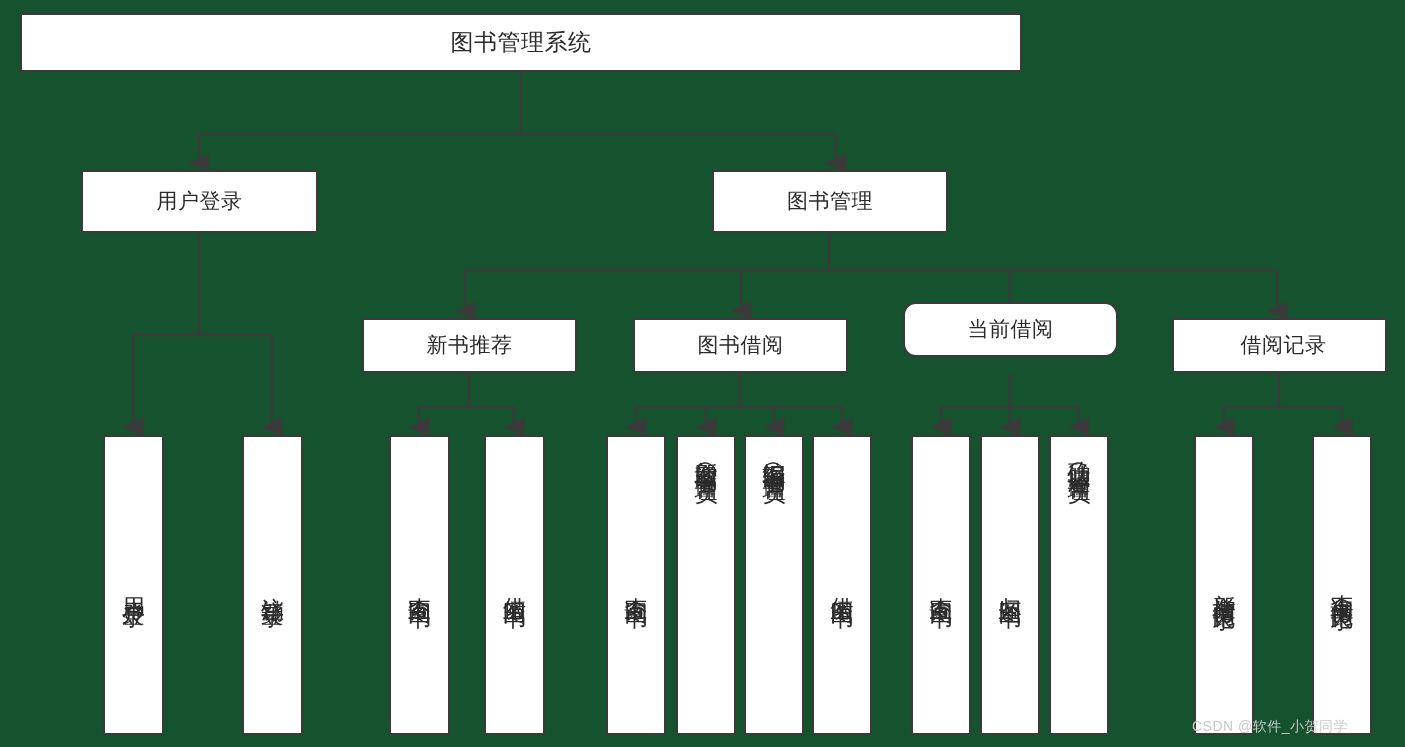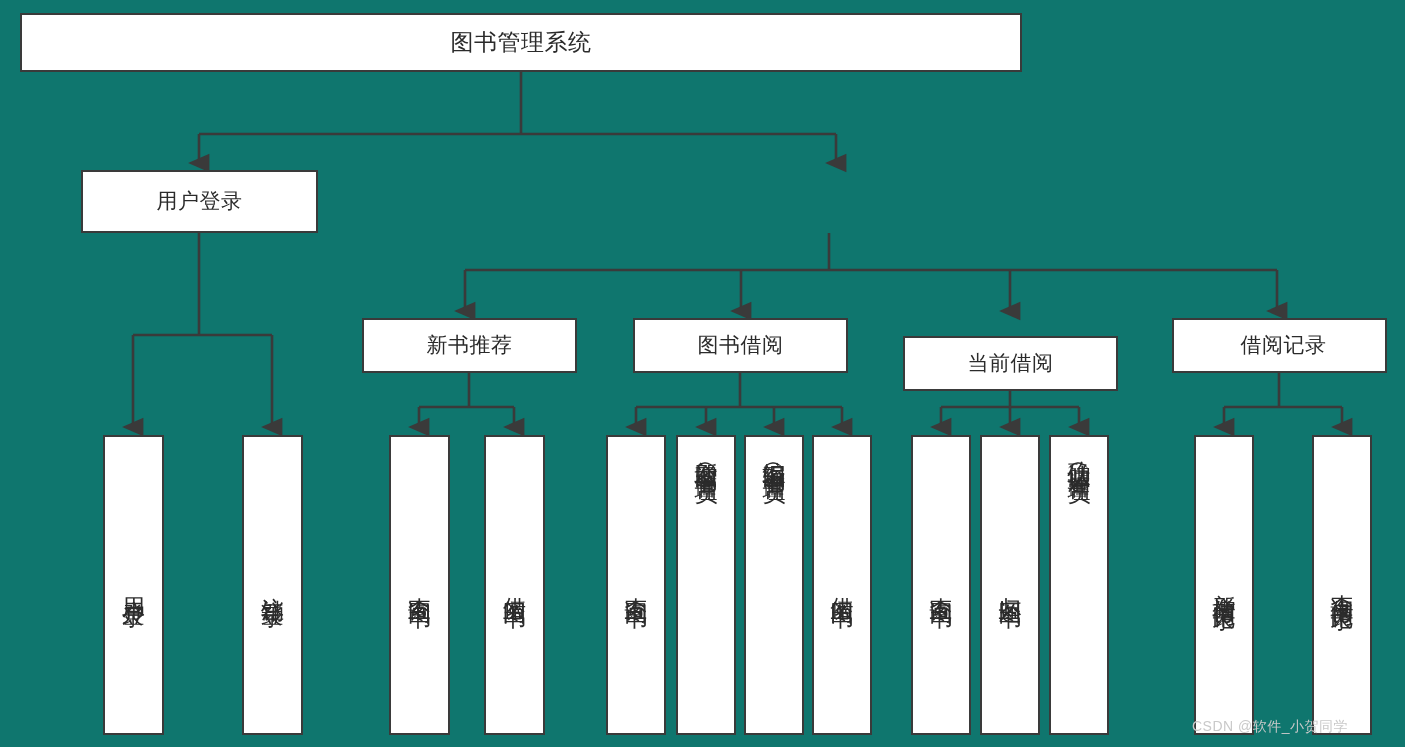--- a/index.html
+++ b/index.html
@@ -7,21 +7,21 @@
     padding: 0;
     background: #ffffff;
   }
   body {
     font-family: "Liberation Sans", "DejaVu Sans", sans-serif;
   }
   #canvas {
     position: relative;
     width: 1405px;
     height: 747px;
-    background: #0f766e;
+    background: #14532d;
     overflow: hidden;
   }
   svg.wires {
     position: absolute;
     left: 0;
     top: 0;
     width: 1405px;
     height: 747px;
     pointer-events: none;
   }
@@ -128,28 +128,31 @@
     </g>
   </svg>
 
   <div class="node horiz" id="root-node" style="left:20px; top:13px; width:1002px; height:59px;">
     <span class="lbl">图书管理系统</span>
   </div>
 
   <div class="node horiz" style="left:81px; top:170px; width:237px; height:63px;">
     <span class="lbl">用户登录</span>
   </div>
+  <div class="node horiz" style="left:712px; top:170px; width:236px; height:63px;">
+    <span class="lbl">图书管理</span>
+  </div>
 
   <div class="node horiz" style="left:362px; top:318px; width:215px; height:55px;">
     <span class="lbl">新书推荐</span>
   </div>
   <div class="node horiz" style="left:633px; top:318px; width:215px; height:55px;">
     <span class="lbl">图书借阅</span>
   </div>
-  <div class="node horiz" style="left:903px; top:336px; width:215px; height:55px;">
+  <div class="node horiz" style="left:903px; top:302px; width:215px; height:55px;border-radius:13px;">
     <span class="lbl">当前借阅</span>
   </div>
   <div class="node horiz" style="left:1172px; top:318px; width:215px; height:55px;padding-left:8px;">
     <span class="lbl">借阅记录</span>
   </div>
 
   <div class="node vert centered" style="left:103px; top:435px; width:61px; height:300px;">
     <span class="lbl">用户登录</span>
   </div>
   <div class="node vert centered" style="left:242px; top:435px; width:61px; height:300px;">

